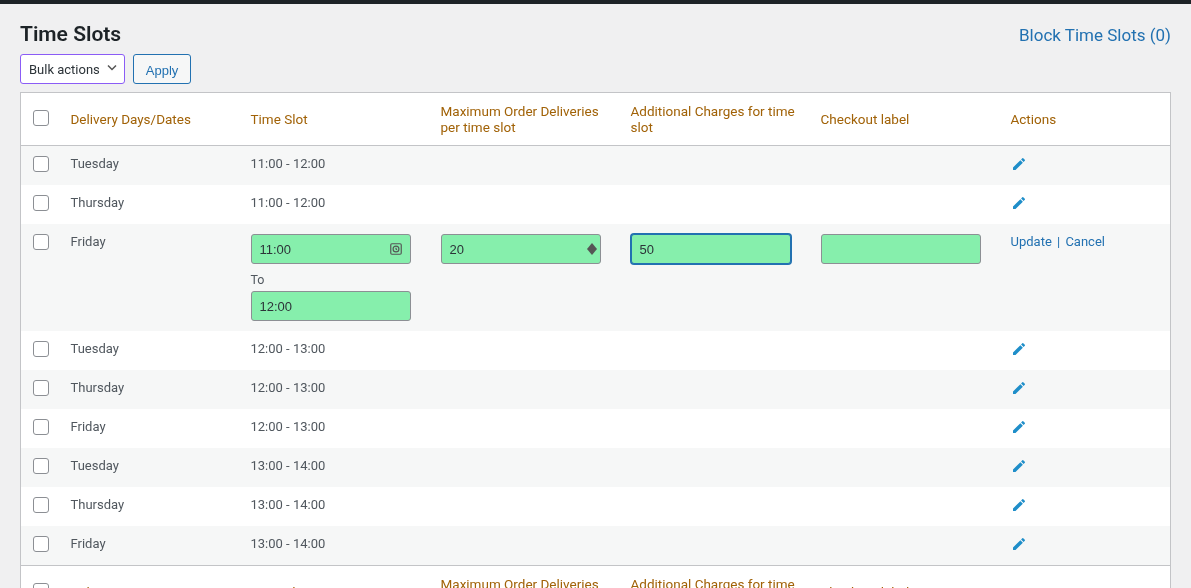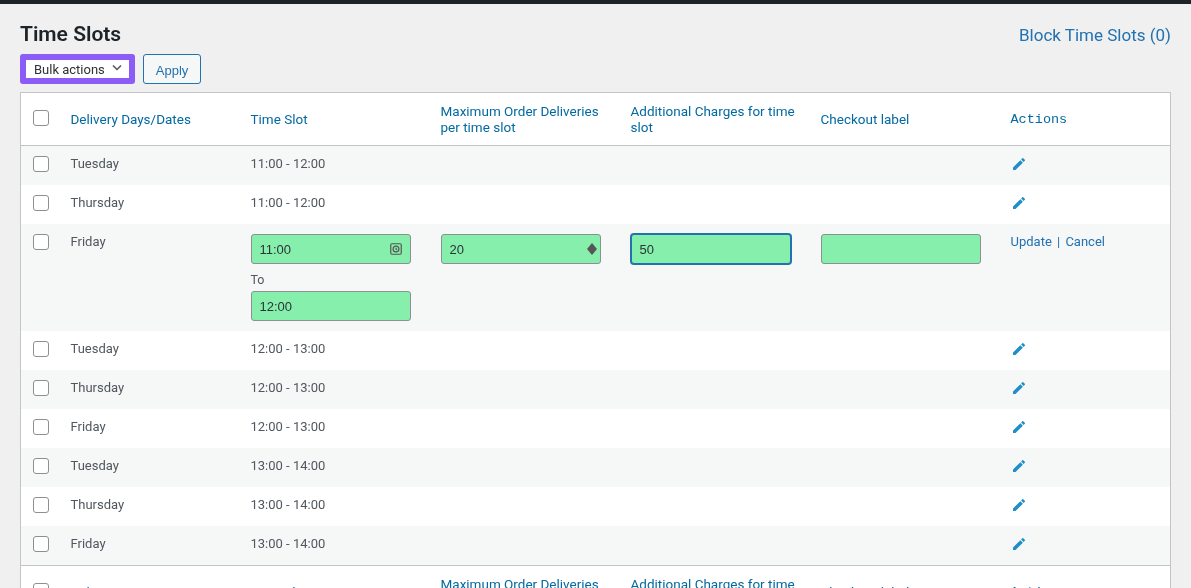--- a/index.html
+++ b/index.html
@@ -33,21 +33,21 @@
       text-decoration: none;
     }
     .toolbar {
       margin-bottom: 8px;
       display: flex;
       gap: 8px;
       align-items: center;
     }
     .bulk-select {
       height: 30px;
-      border: 6px solid #8b5cf6;
+      border: 1px solid #8b5cf6;
       border-radius: 3px;
       background: #fff;
       padding: 0 24px 0 8px;
       font-size: 13px;
       color: #2c3338;
       display: inline-flex;
       align-items: center;
       position: relative;
       cursor: pointer;
     }
@@ -71,42 +71,42 @@
     table {
       width: 100%;
       border-collapse: collapse;
       background: #fff;
       border: 1px solid #c3c4c7;
     }
     thead th, tfoot th {
       text-align: left;
       font-weight: 400;
       font-size: 13.5px;
-      color: #0369a1;
+      color: #a16207;
       padding: 10px 10px;
       background: #fff;
       vertical-align: middle;
     }
     thead { border-bottom: 1px solid #c3c4c7; }
     tfoot { border-top: 1px solid #c3c4c7; }
     tbody td {
       padding: 10px 10px;
       vertical-align: top;
       font-size: 13px;
       color: #50575e;
     }
     tbody tr:nth-child(odd) { background: #f6f7f7; }
     tbody tr:nth-child(even) { background: #fff; }
     .col-check { width: 40px; text-align:center; }
     .col-day { width: 180px; }
     .col-slot { width: 190px; }
     .col-max { width: 190px; }
     .col-charge { width: 190px; }
     .col-label { width: 190px; }
-    .col-actions { width: auto; font-family: Liberation Mono, monospace; }
+    .col-actions { width: auto; }
     .chk {
       width: 16px;
       height: 16px;
       border: 1px solid #8c8f94;
       border-radius: 3px;
       background: #fff;
       display: inline-block;
       cursor: pointer;
     }
     .pencil {

